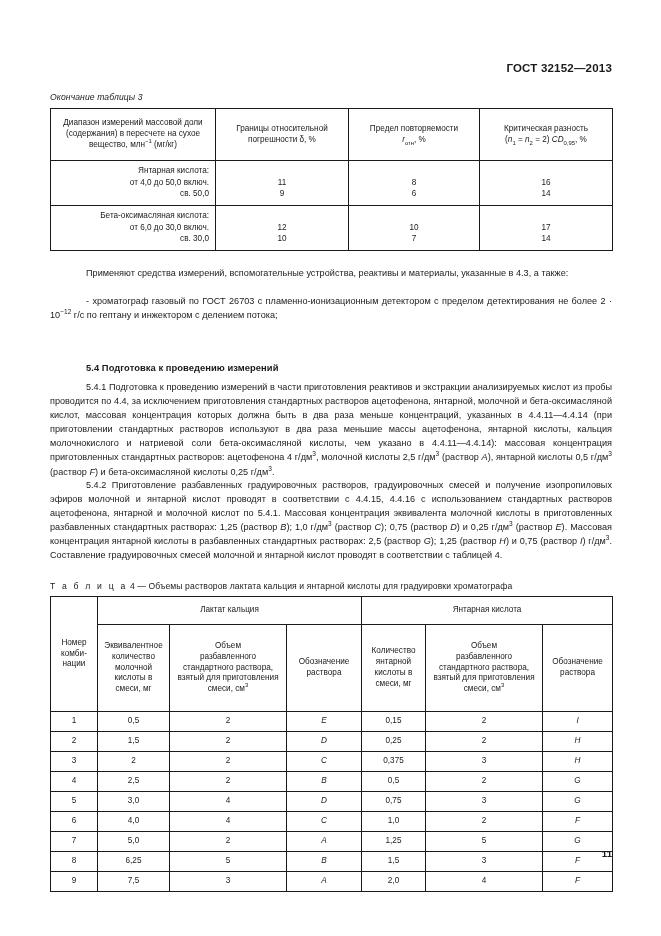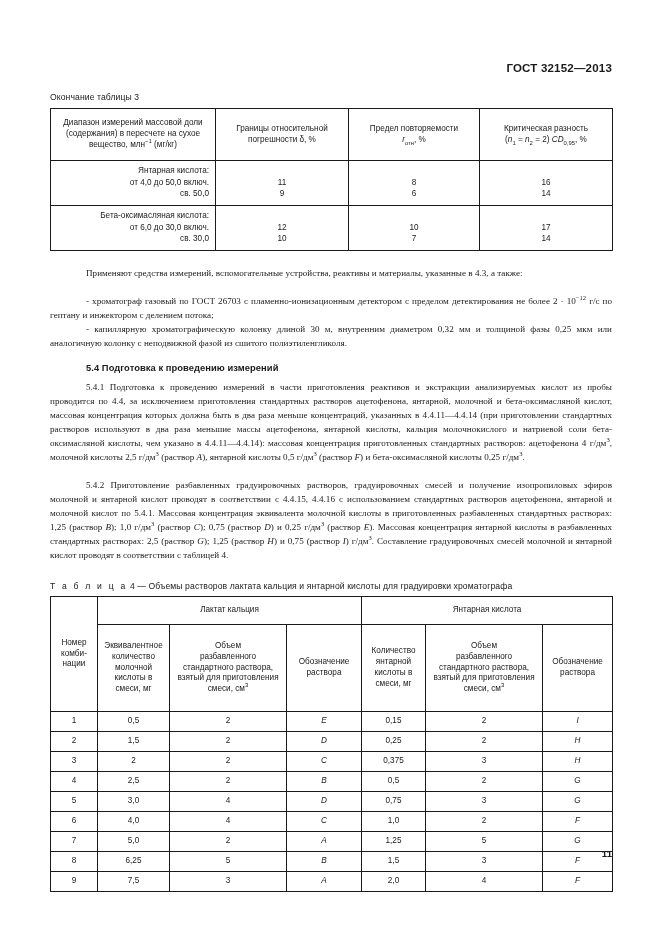--- a/index.html
+++ b/index.html
@@ -35,20 +35,21 @@
     letter-spacing: 0.2px;
     white-space: nowrap;
   }
 
   
   .tbl-caption-cont {
     position: absolute;
     left: 50px;
     top: 92px;
     font-size: 8.6px;
+    font-style: italic;
     letter-spacing: 0.1px;
   }
   .tbl-caption-4 {
     position: absolute;
     left: 50px;
     top: 581px;
     font-size: 8.6px;
     letter-spacing: 0.1px;
     white-space: nowrap;
   }
@@ -137,21 +138,20 @@
   #h54 { left: 86px; top: 362px; }
 
   .para {
     position: absolute;
     left: 50px;
     width: 562px;
     font-size: 9.1px;
     line-height: 14.1px;
     text-align: justify;
     letter-spacing: 0.02px;
-    font-family: Liberation Serif, serif;
   }
   #p53 { top: 266px; }
   #p53a { top: 294px; }
   #p53b { top: 322px; }
   #p541 { top: 380px; }
   #p542 { top: 478px; }
   .ind { display: inline-block; width: 36px; }
   .ind-dash { display: inline-block; width: 36px; }
 
   .page-num {
@@ -250,23 +250,20 @@
 
 
   <div class="para" id="p53">
     <span class="ind"></span><span>Применяют средства измерений, вспомогательные устройства, реактивы и материалы, указанные в 4.3, а также:</span>
   </div>
 
   <div class="para" id="p53a">
     <span class="ind-dash"></span><span>-  хроматограф газовый по ГОСТ 26703 с пламенно-ионизационным детектором с пределом детектирования не более 2 · 10</span><sup>−12</sup><span> г/с по гептану и инжектором с делением потока;</span>
   </div>
 
-  <div class="para" id="p53b">
-    <span class="ind-dash"></span><span>-  капиллярную хроматографическую колонку длиной 30 м, внутренним диаметром 0,32 мм и толщиной фазы 0,25 мкм или аналогичную колонку с неподвижной фазой из сшитого полиэтиленгликоля.</span>
-  </div>
 
   <div class="h3" id="h54">5.4  Подготовка к проведению измерений</div>
 
   <div class="para" id="p541">
     <span class="ind"></span><span>5.4.1  Подготовка к проведению измерений в части приготовления реактивов и экстракции анализируемых кислот из пробы проводится по 4.4, за исключением приготовления стандартных растворов ацетофенона, янтарной, молочной и бета-оксимасляной кислот, массовая концентрация которых должна быть в два раза меньше концентраций, указанных в 4.4.11—4.4.14 (при приготовлении стандартных растворов используют в два раза меньшие массы ацетофенона, янтарной кислоты, кальция молочнокислого и натриевой соли бета-оксимасляной кислоты, чем указано в 4.4.11—4.4.14): массовая концентрация приготовленных стандартных растворов: ацетофенона 4 г/дм</span><sup>3</sup><span>, молочной кислоты 2,5 г/дм</span><sup>3</sup><span> (раствор </span><i class="ital">A</i><span>), янтарной кислоты 0,5 г/дм</span><sup>3</sup><span> (раствор </span><i class="ital">F</i><span>) и бета-оксимасляной кислоты 0,25 г/дм</span><sup>3</sup><span>.</span>
   </div>
 
   <div class="para" id="p542">
     <span class="ind"></span><span>5.4.2  Приготовление разбавленных градуировочных растворов, градуировочных смесей и получение изопропиловых эфиров молочной и янтарной кислот проводят в соответствии с 4.4.15, 4.4.16 с использованием стандартных растворов ацетофенона, янтарной и молочной кислот по 5.4.1. Массовая концентрация эквивалента молочной кислоты в приготовленных разбавленных стандартных растворах: 1,25 (раствор </span><i class="ital">B</i><span>); 1,0 г/дм</span><sup>3</sup><span> (раствор </span><i class="ital">C</i><span>); 0,75 (раствор </span><i class="ital">D</i><span>) и 0,25 г/дм</span><sup>3</sup><span> (раствор </span><i class="ital">E</i><span>). Массовая концентрация янтарной кислоты в разбавленных стандартных растворах: 2,5 (раствор </span><i class="ital">G</i><span>); 1,25 (раствор </span><i class="ital">H</i><span>) и 0,75 (раствор </span><i class="ital">I</i><span>) г/дм</span><sup>3</sup><span>. Составление градуировочных смесей молочной и янтарной кислот проводят в соответствии с таблицей 4.</span>
   </div>

